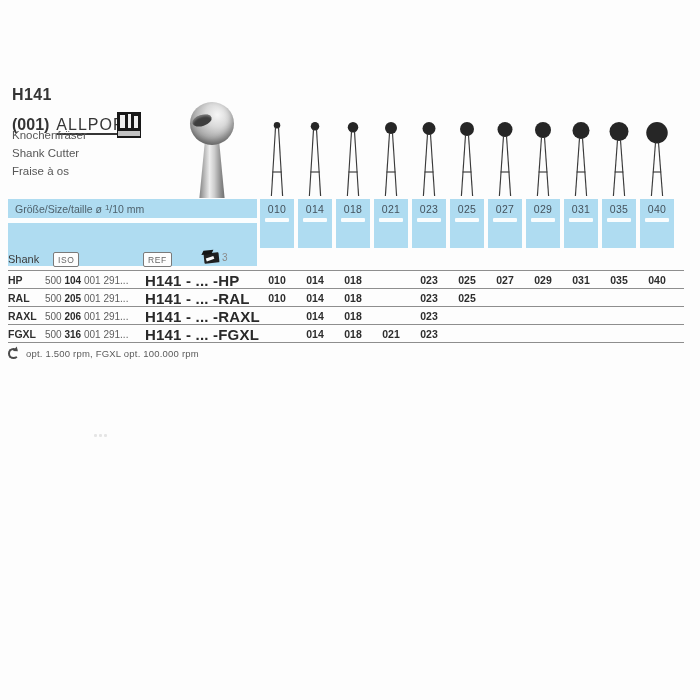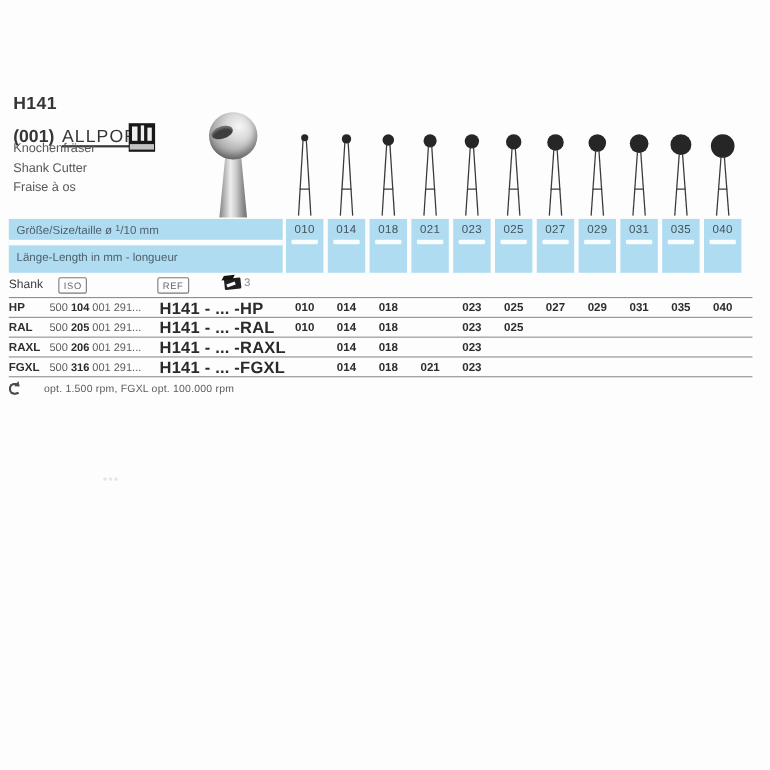--- a/index.html
+++ b/index.html
@@ -28,21 +28,21 @@
     background:radial-gradient(circle at 62% 30%,#f6f6f6 0%,#d9d9d9 30%,#a9a9a9 60%,#787878 85%,#5d5d5d 100%);
     box-shadow:inset -2px -4px 6px rgba(0,0,0,.28)}
   .pb-slot{position:absolute;left:2px;top:13px;width:20px;height:11px;border-radius:50%;background:#3e3e3e;
     transform:rotate(-18deg);box-shadow:inset 0 2px 2px rgba(255,255,255,.28)}
 
   
   .bur{position:absolute;top:114px}
 
   
   :root{--blue:#afdcf1;--bandtext:#4e616c}
-  .band-label{position:absolute;left:8px;top:199px;width:249px;height:49px;background:var(--blue);color:var(--bandtext)}
+  .band-label{position:absolute;left:8px;top:199px;width:249px;height:67px;background:var(--blue);color:var(--bandtext)}
   .band-row1{height:19px;padding:4px 0 0 7px;font-size:10.5px;white-space:nowrap}
   .band-divider{height:4.5px;background:rgba(255,255,255,.95)}
   .band-row2{padding:5px 0 0 7px;font-size:10.5px;white-space:nowrap}
   .frac-sup{font-size:8px;vertical-align:3px}
   .size-cell{position:absolute;top:199px;width:34px;height:49px;background:var(--blue)}
   .size-num{font-size:10.5px;color:#44525c;text-align:center;padding-top:4px;letter-spacing:.3px}
   .size-underline{width:24px;height:4px;background:rgba(255,255,255,.92);margin:2.5px auto 0;border-radius:1px}
 
   
   .table-header{position:absolute;left:8px;top:252px;width:680px;height:16px}
@@ -60,21 +60,21 @@
   
   .hrule{position:absolute;left:8px;width:676px;height:1.4px;background:#8e8e8e}
   .trow{position:absolute;left:0;width:700px;height:17px;line-height:17px}
   .c-shank{position:absolute;left:8px;font-weight:bold;font-size:10.5px;color:#2f2f2f}
   .c-iso{position:absolute;left:45px;font-size:10px;color:#5d5d5d;white-space:nowrap}
   .iso-bold{font-weight:bold;color:#2a2a2a}
   .c-ref{position:absolute;left:145px;font-weight:bold;font-size:15px;color:#2a2a2a;letter-spacing:.2px;white-space:nowrap}
   .c-size{position:absolute;width:34px;text-align:center;font-weight:bold;font-size:10.5px;color:#2d2d2d}
 
   
-  .footer{position:absolute;left:8px;top:348px;display:flex;align-items:center;gap:21px}
+  .footer{position:absolute;left:8px;top:348px;display:flex;align-items:center;gap:7px}
   .rpm-icon{width:11px;height:11px;border:2px solid #4b4b4b;border-radius:50%;border-right-color:transparent;position:relative}
   .rpm-icon::after{content:'';position:absolute;right:-4px;top:-2.5px;border:3px solid transparent;border-left:4px solid #4b4b4b;transform:rotate(40deg)}
   .rpm-note{font-size:9.5px;color:#5a5a5a;letter-spacing:.2px}
 
   
   .faint-dots{position:absolute;left:94px;top:434px;display:flex;gap:2.5px}
   .faint-dots i{width:2.5px;height:2.5px;border-radius:50%;background:#e5e5e5;display:block}
 </style>
 </head>
 <body>
@@ -173,21 +173,20 @@
         <line x1="12.774285714285714" y1="58" x2="21.225714285714286" y2="58" stroke="#3a3a3a" stroke-width="1.15"></line>
       </svg>
     </div>
 
   <div class="band-label">
     <div class="band-row1">
       <span>Größe/Size/taille  ø</span>
       <span class="frac-sup">1</span><span>/10 mm</span>
     </div>
     <div class="band-divider"></div>
-    <div class="band-row2">Länge-Length in mm - longueur</div>
   </div>
   <div id="size-cells">
       <div class="size-cell" style="left: 260px;">
         <div class="size-num">010</div>
         <div class="size-underline"></div>
       </div>
       <div class="size-cell" style="left: 298px;">
         <div class="size-num">014</div>
         <div class="size-underline"></div>
       </div>

